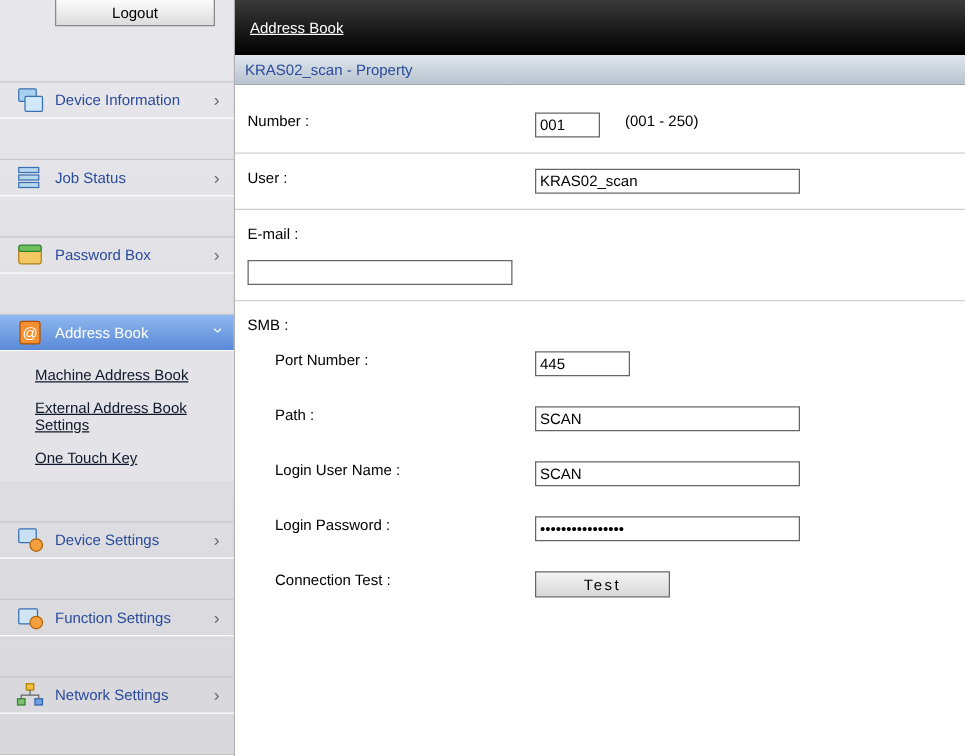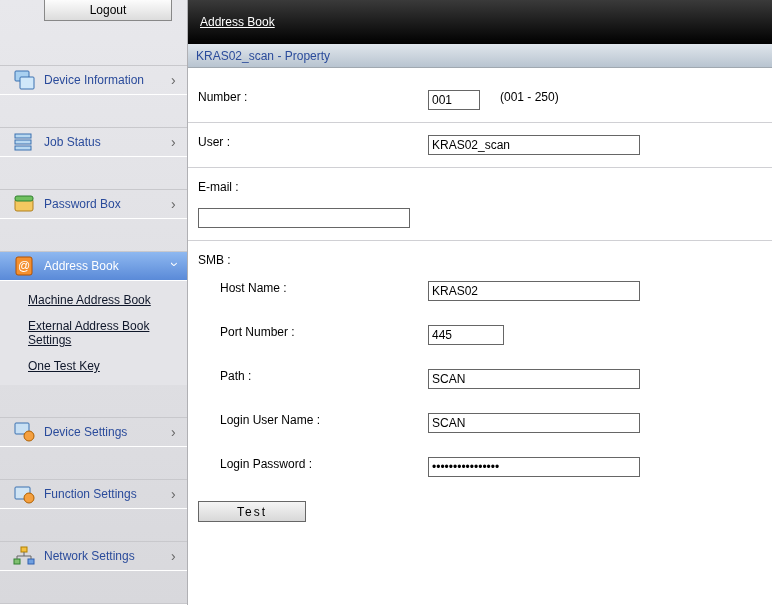--- a/index.html
+++ b/index.html
@@ -99,21 +99,21 @@
           <text x="12" y="15" text-anchor="middle" font-size="10" fill="#fff">@</text>
         </svg>
     </span>
     <span class="txt">Address Book</span>
     <span class="chev" style="transform:rotate(90deg)">›</span>
   </div>
 
   <div class="subnav">
     <a>Machine Address Book</a>
     <a>External Address Book Settings</a>
-    <a>One Test Key</a>
+    <a>One Touch Key</a>
   </div>
 
   <div class="nav-item">
     <span class="icon-box">
       <svg width="24" height="22" viewBox="0 0 24 22">
           <rect x="3" y="2" width="14" height="11" rx="1" fill="#c8e0f4" stroke="#3a70b0"></rect>
           <circle cx="17" cy="15" r="5" fill="#f4a040" stroke="#b06000"></circle>
         </svg>
     </span>
     <span class="txt">Device Settings</span>
@@ -177,24 +177,20 @@
       <div class="form-label">E-mail :</div>
     </div>
     <div class="form-row sect">
       <input class="txt-in w-lg" value="" style="">
     </div>
 
     <div class="form-row" style="padding-bottom:2px">
       <div class="form-label">SMB :</div>
     </div>
 
-    <div class="form-row">
-      <div class="form-label indent">Host Name :</div>
-      <input class="txt-in w-lg" value="KRAS02" style="">
-    </div>
 
     <div class="form-row">
       <div class="form-label indent">Port Number :</div>
       <input class="txt-in w-md" value="445" style="">
     </div>
 
     <div class="form-row">
       <div class="form-label indent">Path :</div>
       <input class="txt-in w-lg" value="SCAN" style="">
     </div>
@@ -203,17 +199,18 @@
       <div class="form-label indent">Login User Name :</div>
       <input class="txt-in w-lg" value="SCAN" style="">
     </div>
 
     <div class="form-row">
       <div class="form-label indent">Login Password :</div>
       <input type="password" class="txt-in w-lg" value="••••••••••••••••" style="">
     </div>
 
     <div class="form-row">
+      <div class="form-label indent">Connection Test :</div>
       <button class="test-btn">Test</button>
     </div>
 
   </div>
 </div>
 
 </body></html>

